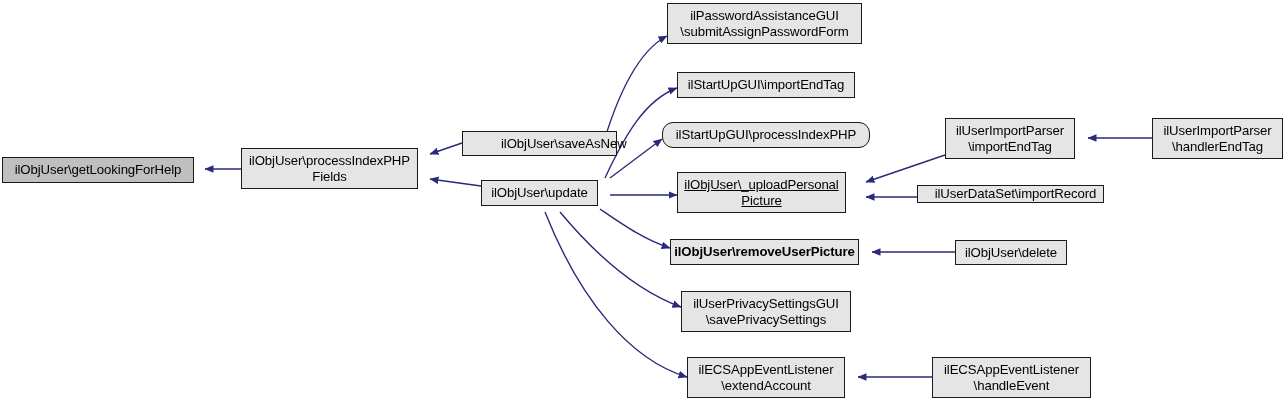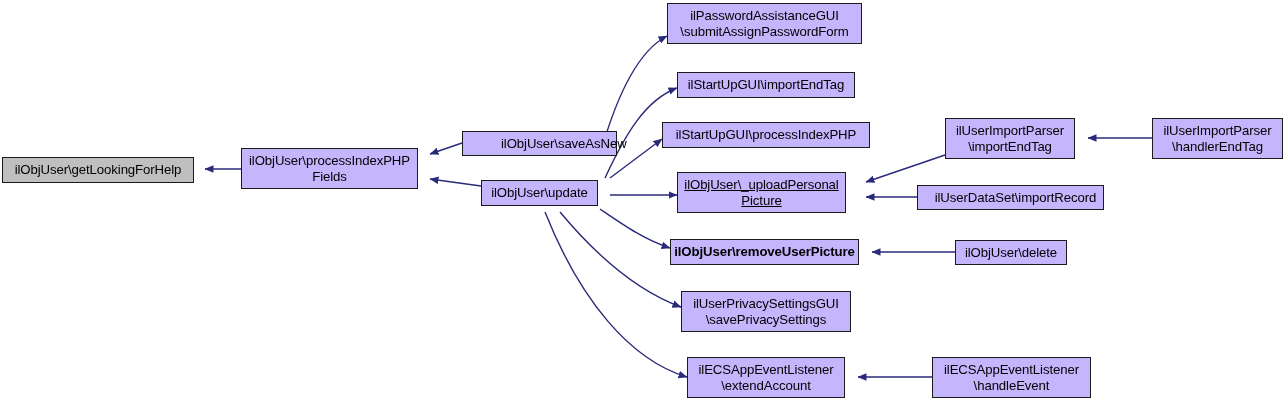--- a/index.html
+++ b/index.html
@@ -20,21 +20,21 @@
     left: 0;
     top: 0;
     width: 1288px;
     height: 403px;
     pointer-events: none;
   }
   .node {
     position: absolute;
     box-sizing: border-box;
     border: 1px solid #1a1a1a;
-    background: #c4b5fd;
+    background: #e5e5e5;
     color: #000000;
     display: flex;
     align-items: center;
     justify-content: center;
     text-align: center;
     font-size: 13.2px;
     line-height: 15.5px;
     letter-spacing: -0.1px;
     white-space: pre-line;
     z-index: 2;
@@ -75,29 +75,29 @@
       <path d="M 932,377 L 858,377" fill="none" stroke="#2a2a7a" stroke-width="1.4" marker-end="url(#arrowhead)"></path>
     </svg>
 <div class="node highlight" style="left: 2px; top: 157px; width: 192px; height: 26px;"><span class="label">ilObjUser\getLookingForHelp</span></div>
     <div class="node" style="left: 241px; top: 148px; width: 177px; height: 41px;"><span class="label">ilObjUser\processIndexPHP
 Fields</span></div>
     <div class="node" style="left: 462px; top: 131px; width: 155px; height: 25px; padding-left: 38px;"><span class="label">ilObjUser\saveAsNew</span></div>
     <div class="node" style="left: 481px; top: 180px; width: 117px; height: 26px;"><span class="label">ilObjUser\update</span></div>
     <div class="node" style="left: 667px; top: 3px; width: 195px; height: 41px;"><span class="label">ilPasswordAssistanceGUI
 \submitAssignPasswordForm</span></div>
     <div class="node" style="left: 677px; top: 72px; width: 178px; height: 26px;"><span class="label">ilStartUpGUI\importEndTag</span></div>
-    <div class="node" style="left: 662px; top: 122px; width: 208px; height: 26px;"><span class="label">ilStartUpGUI\processIndexPHP</span></div>
+    <div class="node" style="left: 662px; top: 122px; width: 208px; height: 26px; border-radius: 11px;"><span class="label">ilStartUpGUI\processIndexPHP</span></div>
     <div class="node" style="left: 677px; top: 172px; width: 169px; height: 41px; text-decoration: underline;"><span class="label">ilObjUser\_uploadPersonal
 Picture</span></div>
     <div class="node" style="left: 670px; top: 239px; width: 189px; height: 26px; font-weight: bold;"><span class="label">ilObjUser\removeUserPicture</span></div>
     <div class="node" style="left: 681px; top: 291px; width: 170px; height: 41px;"><span class="label">ilUserPrivacySettingsGUI
 \savePrivacySettings</span></div>
     <div class="node" style="left: 687px; top: 357px; width: 158px; height: 41px;"><span class="label">ilECSAppEventListener
 \extendAccount</span></div>
     <div class="node" style="left: 945px; top: 118px; width: 130px; height: 41px;"><span class="label">ilUserImportParser
 \importEndTag</span></div>
     <div class="node" style="left: 1152px; top: 118px; width: 131px; height: 41px;"><span class="label">ilUserImportParser
 \handlerEndTag</span></div>
-    <div class="node" style="left: 917px; top: 185px; width: 187px; height: 25px; padding-left: 10px;"><span class="label">ilUserDataSet\importRecord</span></div>
+    <div class="node" style="left: 917px; top: 185px; width: 187px; height: 18px; padding-left: 10px;"><span class="label">ilUserDataSet\importRecord</span></div>
     <div class="node" style="left: 955px; top: 240px; width: 112px; height: 25px;"><span class="label">ilObjUser\delete</span></div>
     <div class="node" style="left: 932px; top: 357px; width: 159px; height: 41px;"><span class="label">ilECSAppEventListener
 \handleEvent</span></div>
   </div>
 
 </body></html>

